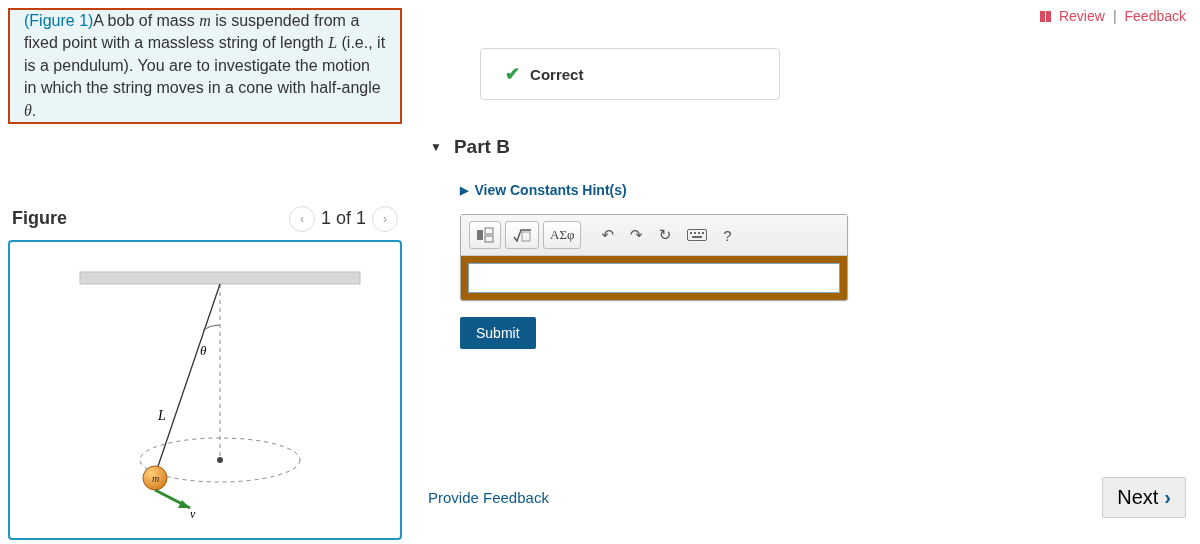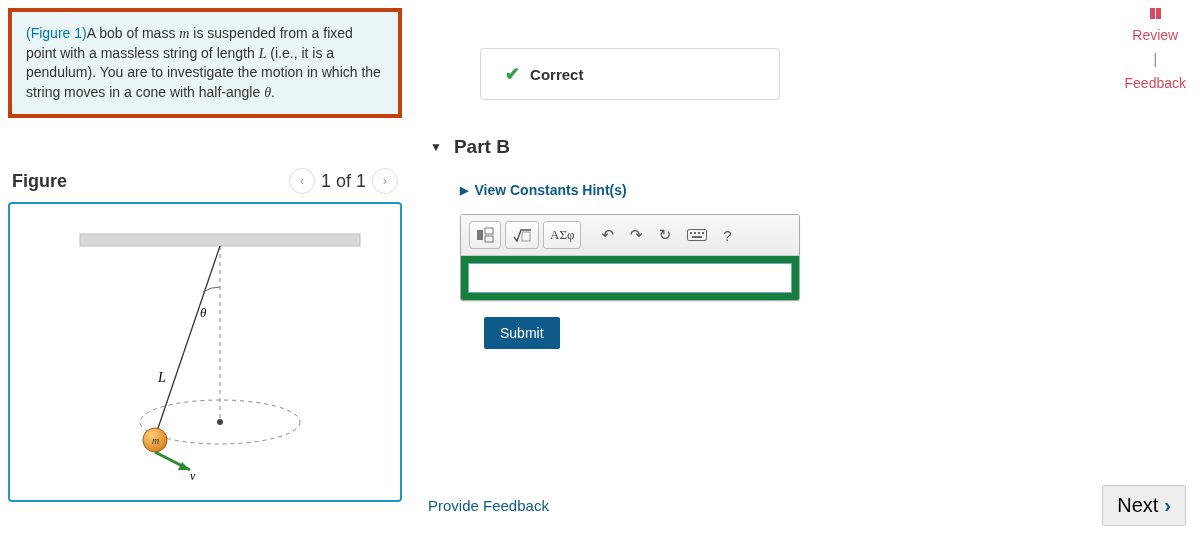--- a/index.html
+++ b/index.html
@@ -1,52 +1,52 @@
 <!DOCTYPE html>
 <html><head>
 <meta charset="utf-8">
 <style>
   * { box-sizing: border-box; margin: 0; padding: 0; }
   body { font-family: Arial, sans-serif; font-size: 14px; color: #333; background: #fff; width: 1200px; height: 544px; position: relative; }
   .container { display: flex; height: 100%; }
   .left-panel { width: 410px; padding: 8px; }
   .right-panel { flex: 1; padding: 8px 10px; position: relative; }
-  .problem-box { background: #eaf5f8; border: 4px solid #c2410c; padding: 12px 14px; font-size: 14px; line-height: 1.4; }
+  .problem-box { background: #eaf5f8; border: 2px solid #c2410c; padding: 0 14px; font-size: 16px; line-height: 1.4; }
   .figlink { color: #0077aa; }
   .serif-it { font-family: 'Times New Roman', serif; font-style: italic; }
-  .figure-header { display: flex; align-items: center; justify-content: space-between; margin-top: 50px; padding: 0 4px 8px 4px; }
+  .figure-header { display: flex; align-items: center; justify-content: space-between; margin-top: 82px; padding: 0 4px 8px 4px; }
   .figure-title { font-size: 18px; font-weight: bold; }
   .pager { display: flex; align-items: center; gap: 6px; }
   .pager-btn { width: 26px; height: 26px; border: 1px solid #ddd; border-radius: 50%; background: #fff; display: flex; align-items: center; justify-content: center; color: #999; font-size: 12px; cursor: pointer; }
   .pager-text { font-size: 18px; }
   .figure-box { border: 2px solid #2196c4; border-radius: 4px; padding: 10px; height: 300px; display: flex; align-items: center; justify-content: center; }
-  .top-links { position: absolute; top: 8px; right: 14px; display: flex; align-items: center; gap: 8px; color: #d94a5e; font-size: 14px; flex-direction: column; }
+  .top-links { position: absolute; top: 8px; right: 14px; display: flex; align-items: center; gap: 8px; color: #d94a5e; font-size: 14px; }
   .top-links .sep { color: #888; }
   .book-icon { display: inline-flex; gap: 1px; }
   .book-icon span { width: 5px; height: 11px; background: #d94a5e; display: inline-block; }
   .correct-box { border: 1px solid #d7d7d7; border-radius: 4px; padding: 14px 24px; display: inline-flex; align-items: center; gap: 10px; margin: 40px 0 30px 60px; width: 300px; background: #fff; }
   .check { color: #2fa04a; font-size: 18px; font-weight: bold; }
   .correct-text { font-weight: bold; font-size: 15px; }
   .part-header { display: flex; align-items: center; gap: 12px; padding: 6px 0; margin-left: 10px; }
   .caret-down { color: #333; font-size: 12px; }
   .part-label { font-weight: bold; font-size: 19px; }
   .part-body { padding: 18px 0 0 40px; }
   .question-text { font-size: 15px; margin-bottom: 12px; }
   .instruction-text { font-size: 14.5px; font-weight: bold; line-height: 1.4; margin-bottom: 10px; }
   .hints-link { color: #0e5a8a; font-weight: bold; font-size: 14px; display: flex; align-items: center; gap: 6px; margin-bottom: 16px; cursor: pointer; }
   .caret-right { color: #0e5a8a; font-size: 11px; }
-  .answer-box { border: 1px solid #aaa; border-radius: 3px; width: 340px; background: #15803d; box-shadow: 0 1px 2px rgba(0,0,0,0.08); }
+  .answer-box { border: 1px solid #aaa; border-radius: 3px; width: 388px; background: #a16207; box-shadow: 0 1px 2px rgba(0,0,0,0.08); }
   .toolbar { display: flex; align-items: center; gap: 4px; padding: 6px 8px; background: linear-gradient(#f7f7f7,#ececec); border-bottom: 1px solid #ccc; }
   .tool-btn { border: 1px solid #bbb; border-radius: 3px; background: linear-gradient(#fff,#eee); height: 28px; min-width: 30px; display: flex; align-items: center; justify-content: center; font-size: 13px; color: #444; cursor: pointer; padding: 0 6px; }
   .tool-btn.greek { font-family: 'Times New Roman', serif; }
   .tool-spacer { flex: 0 0 6px; }
   .tool-icon { font-size: 15px; color: #555; cursor: pointer; padding: 4px 6px; }
   .answer-input { width: calc(100% - 14px); margin: 7px; height: 30px; border: 1px solid #7ca8c4; background: #fff; padding: 4px 6px; font-size: 14px; }
-  .submit-btn { background: #0e5a8a; color: #fff; border: none; padding: 8px 16px; font-size: 14px; border-radius: 2px; margin-top: 16px; cursor: pointer; margin-left: 24px; }
-  .footer-row { position: absolute; bottom: 18px; left: 18px; right: 14px; display: flex; justify-content: space-between; align-items: center; }
+  .submit-btn { background: #0e5a8a; color: #fff; border: none; padding: 8px 16px; font-size: 14px; border-radius: 2px; margin-top: 16px; cursor: pointer; }
+  .footer-row { position: absolute; bottom: 26px; left: 18px; right: 14px; display: flex; justify-content: space-between; align-items: center; }
   .feedback-link { color: #0e5a8a; font-size: 15px; cursor: pointer; }
   .next-btn { background: #eee; border: 1px solid #ccc; padding: 8px 14px; font-size: 20px; cursor: pointer; display: flex; align-items: center; gap: 6px; border-radius: 2px; }
   .next-btn .chev { color: #0e5a8a; font-weight: bold; }
 </style>
 </head>
 <body>
 
 <div class="container">
   <div class="left-panel">
     <div class="problem-box">

